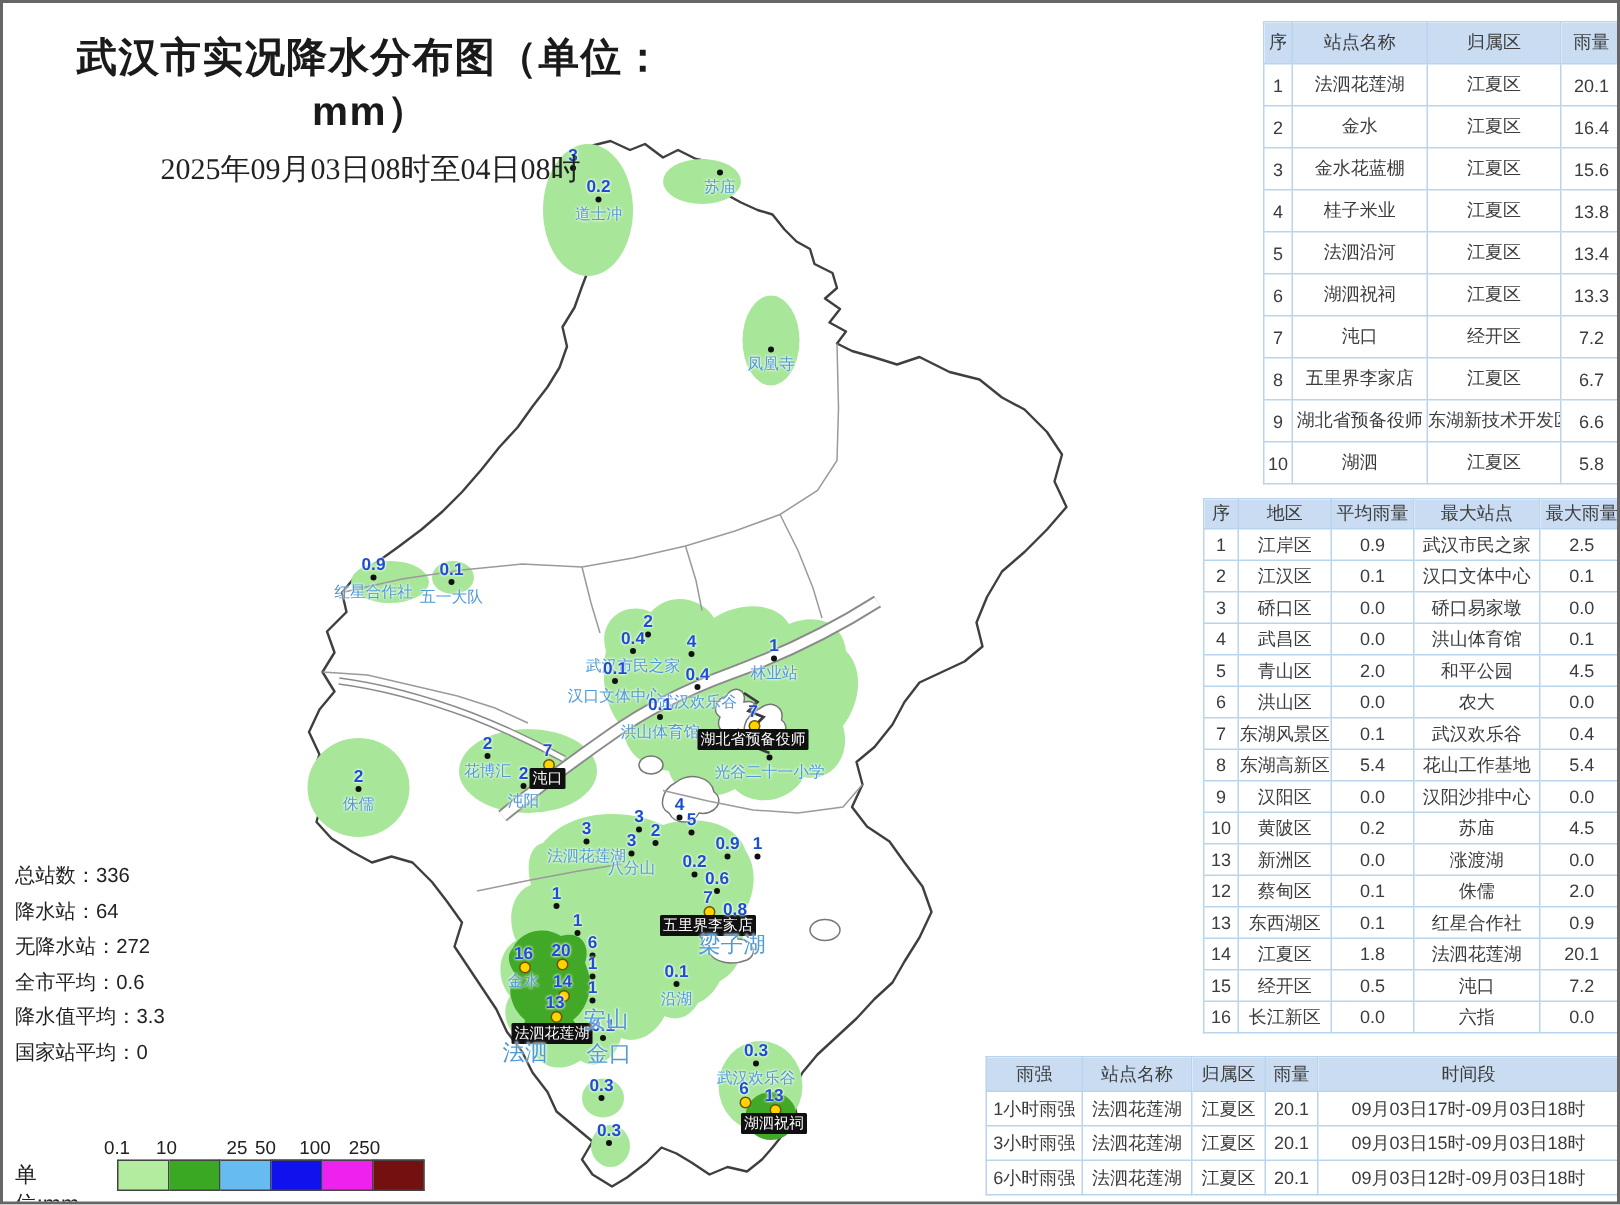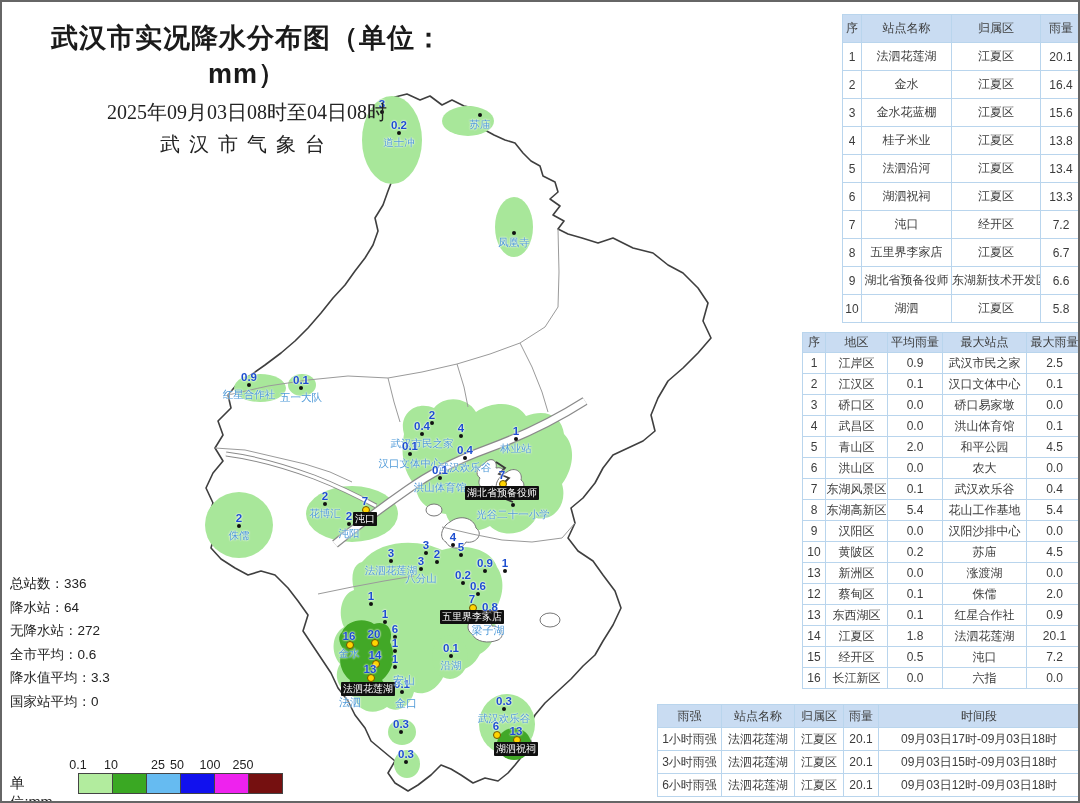--- a/index.html
+++ b/index.html
@@ -42,21 +42,21 @@
 
   #stations-layer{position:absolute;left:0;top:0;width:1080px;height:803px;pointer-events:none}
   .st{position:absolute;width:0;height:0}
   .st .dot{position:absolute;left:-2px;top:-2px;width:4px;height:4px;background:#111;border-radius:50%}
   .st .dot.yellow{left:-3px;top:-3px;width:6px;height:6px;background:#ffd400;border:1px solid #6e5200;border-radius:50%}
   .st .val{position:absolute;bottom:2px;left:0;transform:translateX(-50%);font-size:11.5px;font-weight:bold;
            color:#1d4ed0;white-space:nowrap;text-shadow:0 0 2px #fff,0 0 2px #fff}
   .st .nm{position:absolute;top:3px;left:0;transform:translateX(-50%);font-size:10.5px;color:#4f9ad8;
           white-space:nowrap;text-shadow:0 0 2px #fff,0 0 2px #fff}
   .st .nm.dark{background:#101010;color:#fff;padding:0 2px;text-shadow:none;font-size:10px;border-radius:1px}
-  .map-label{position:absolute;transform:translate(-50%,-50%);font-size:11px;color:#4f9ad8;
+  .map-label{position:absolute;transform:translate(-50%,-50%);font-size:15px;color:#4f9ad8;
              white-space:nowrap;text-shadow:0 0 2px #fff,0 0 2px #fff}
   .map-label.dark{background:#101010;color:#fff;padding:0 2px;text-shadow:none;font-size:10px;border-radius:1px}
 </style>
 </head>
 <body>
 
 <div id="canvas">
 
   <svg id="map-svg" width="1080" height="803" viewBox="0 0 1080 803">
 
@@ -325,21 +325,20 @@
       <div class="map-label dark" style="left: 366px; top: 687px;">法泗花莲湖</div>
       <div class="map-label" style="left: 348px; top: 700px;">法泗</div>
       <div class="map-label" style="left: 402px; top: 678px; text-align: right;">安山</div>
       <div class="map-label" style="left: 404px; top: 701px;">金口</div>
       <div class="map-label" style="left: 486px; top: 628px;">梁子湖</div>
     </div>
 
   <div class="title-block">
     <div class="t-main">武汉市实况降水分布图（单位：mm）</div>
     <div class="t-sub">2025年09月03日08时至04日08时</div>
-    <div class="t-agency">武汉市气象台</div>
   </div>
 
   <div class="stats">
       <div>总站数：336</div>
       <div>降水站：64</div>
       <div>无降水站：272</div>
       <div>全市平均：0.6</div>
       <div>降水值平均：3.3</div>
       <div>国家站平均：0</div>
     </div>

